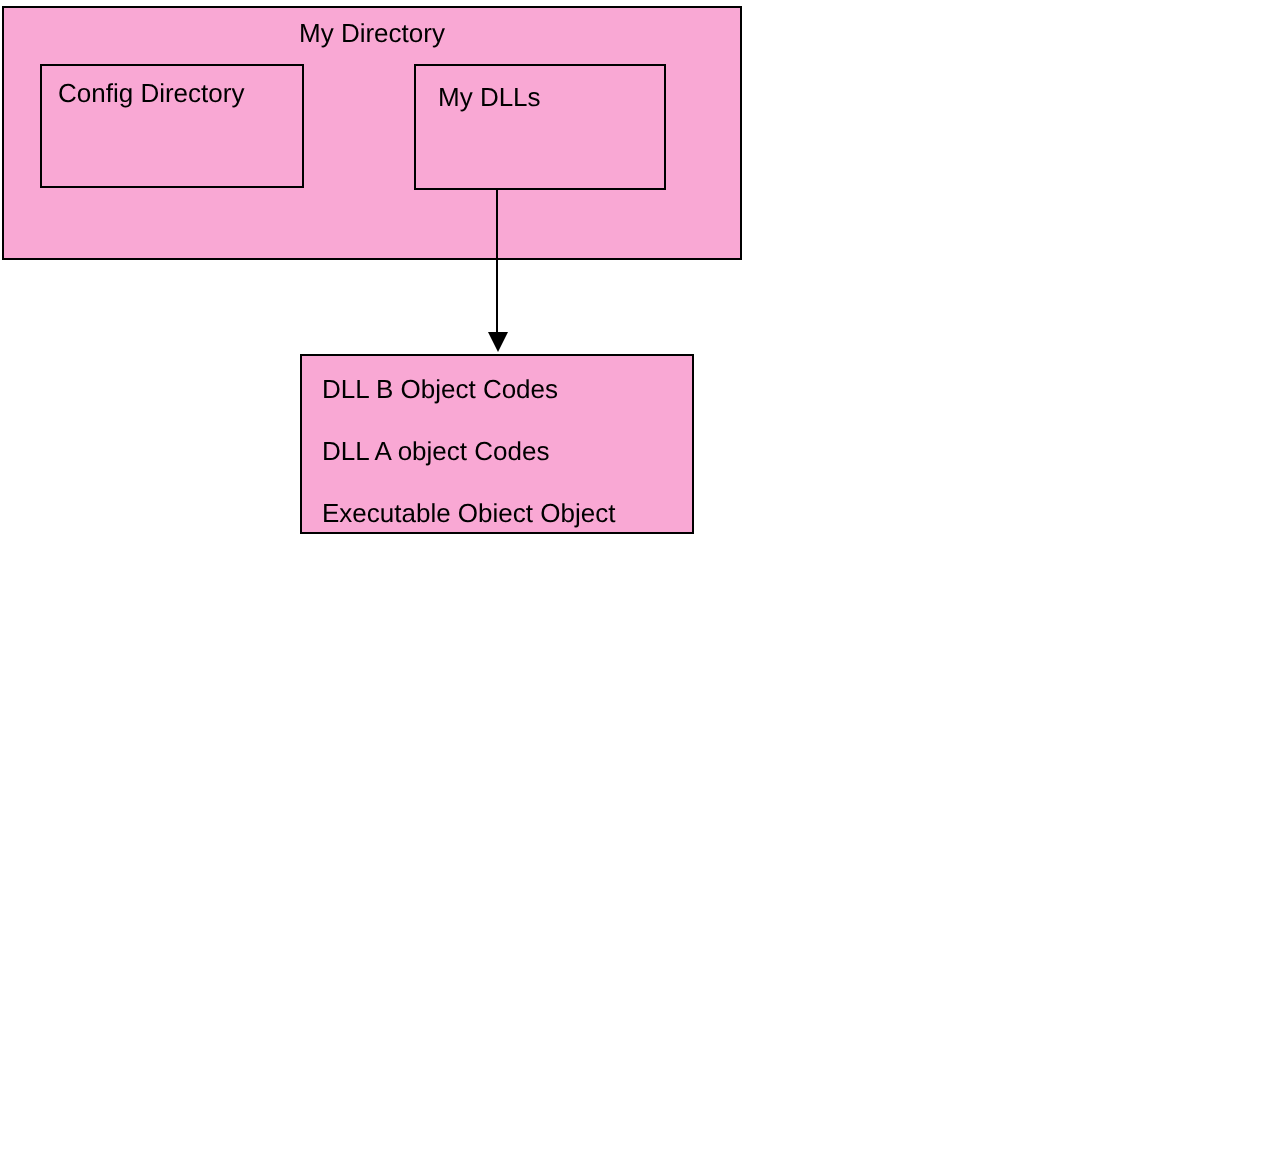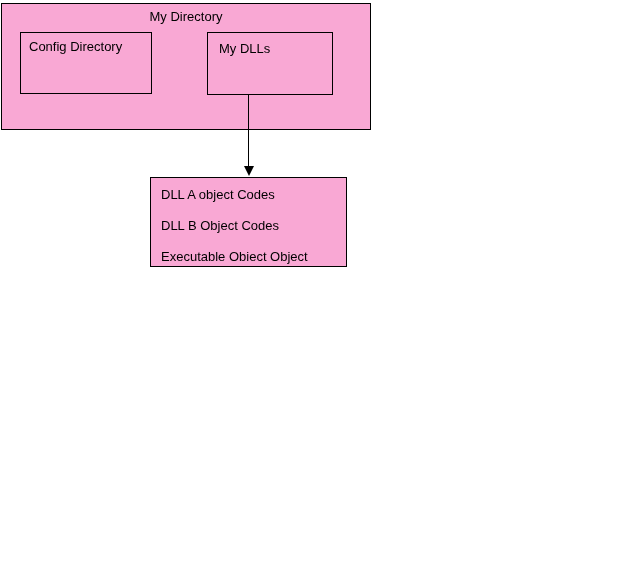--- a/index.html
+++ b/index.html
@@ -108,18 +108,18 @@
 
     <div class="dlls-box">
       <div class="line">My DLLs</div>
     </div>
   </div>
 
   <div class="arrow-line"></div>
   <div class="arrow-head"></div>
 
   <div class="box codes-box">
+    <div class="codes-line">DLL B Object Codes</div>
     <div class="codes-line">DLL A object Codes</div>
-    <div class="codes-line">DLL B Object Codes</div>
     <div class="codes-line">Executable Obiect Object</div>
   </div>
 
 </div>
 
 </body></html>

